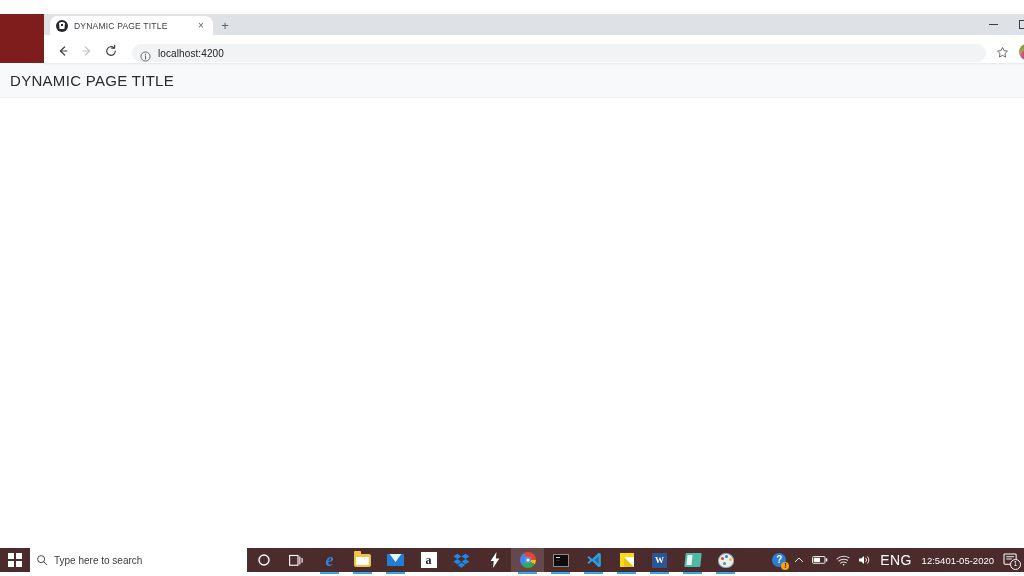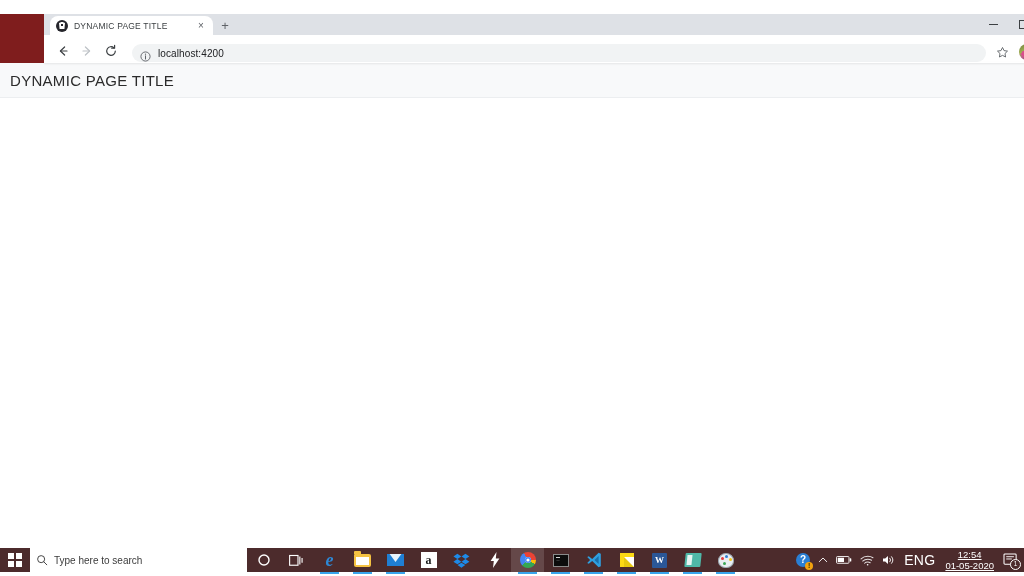--- a/index.html
+++ b/index.html
@@ -324,26 +324,25 @@
   }
   .help-ico::after {
     content:"!";
     position:absolute; right:-3px; bottom:-3px;
     width:8px; height:8px; border-radius:50%;
     background:#f2a30f; color:#3a2a00;
     font-size:7px; line-height:8px; text-align:center; font-weight:bold;
   }
   .tray-lang { font-size: 14px; color:#ffffff; letter-spacing:.3px;}
   .clock {
-    display: flex; flex-direction: column;
+    display: flex; flex-direction: row;
     align-items: center; justify-content: center;
     line-height: 11px;
     padding: 0 6px;
     color: #ffffff;
-    text-decoration: underline;
   }
   .clock span { font-size: 9.5px; }
   .notif {
     width: 22px; height: 28px;
     display: flex; align-items: center; justify-content: center;
     position: relative;
   }
   .notif-badge {
     position: absolute;
     right: 1px; bottom: 4px;

